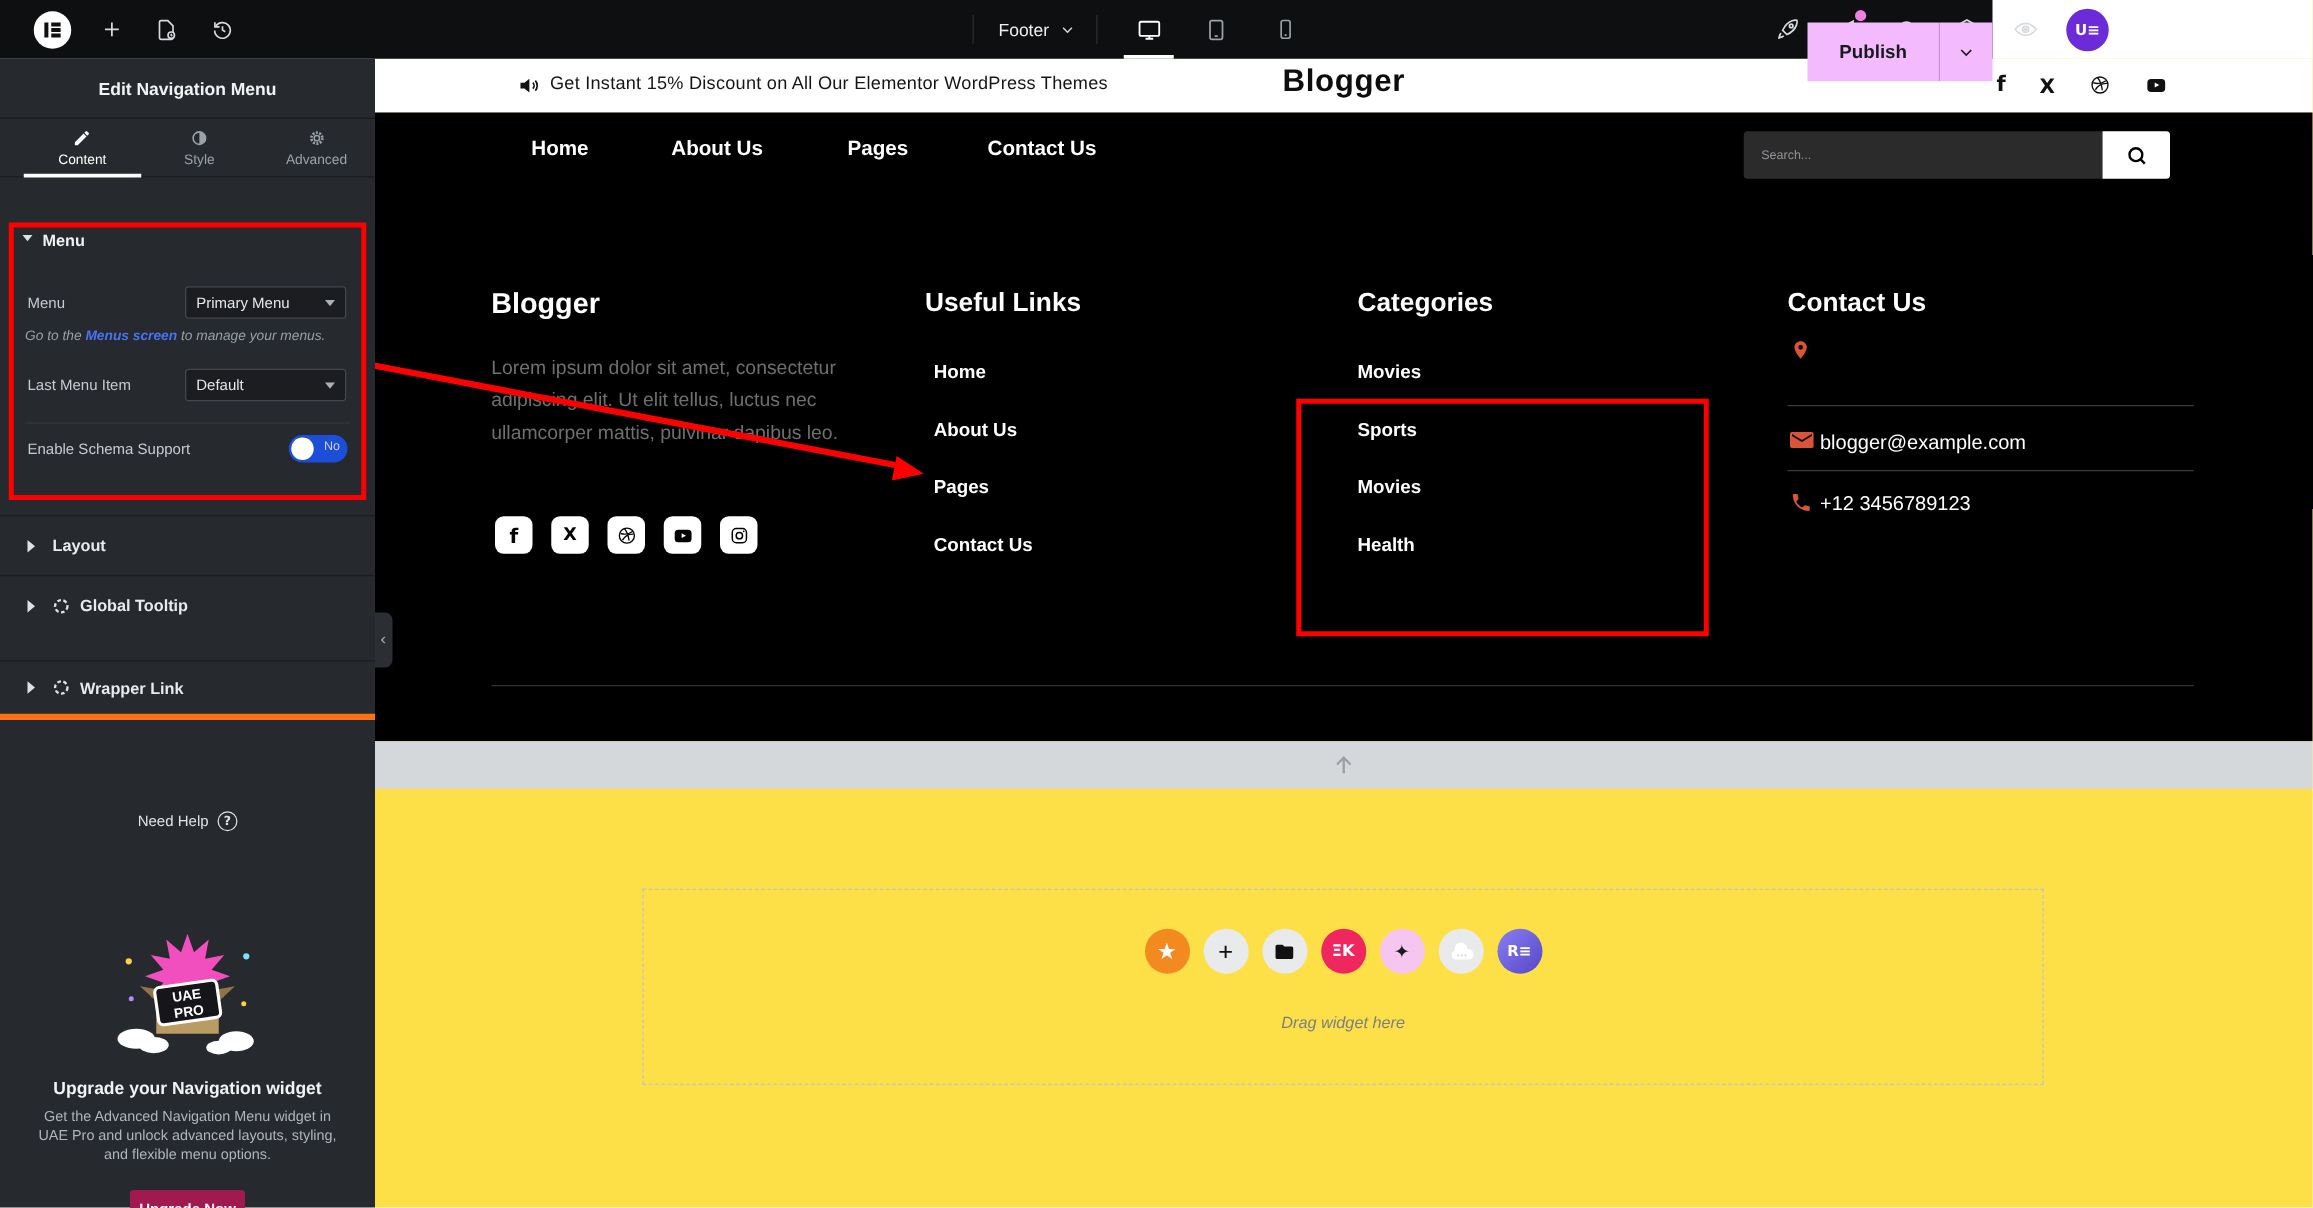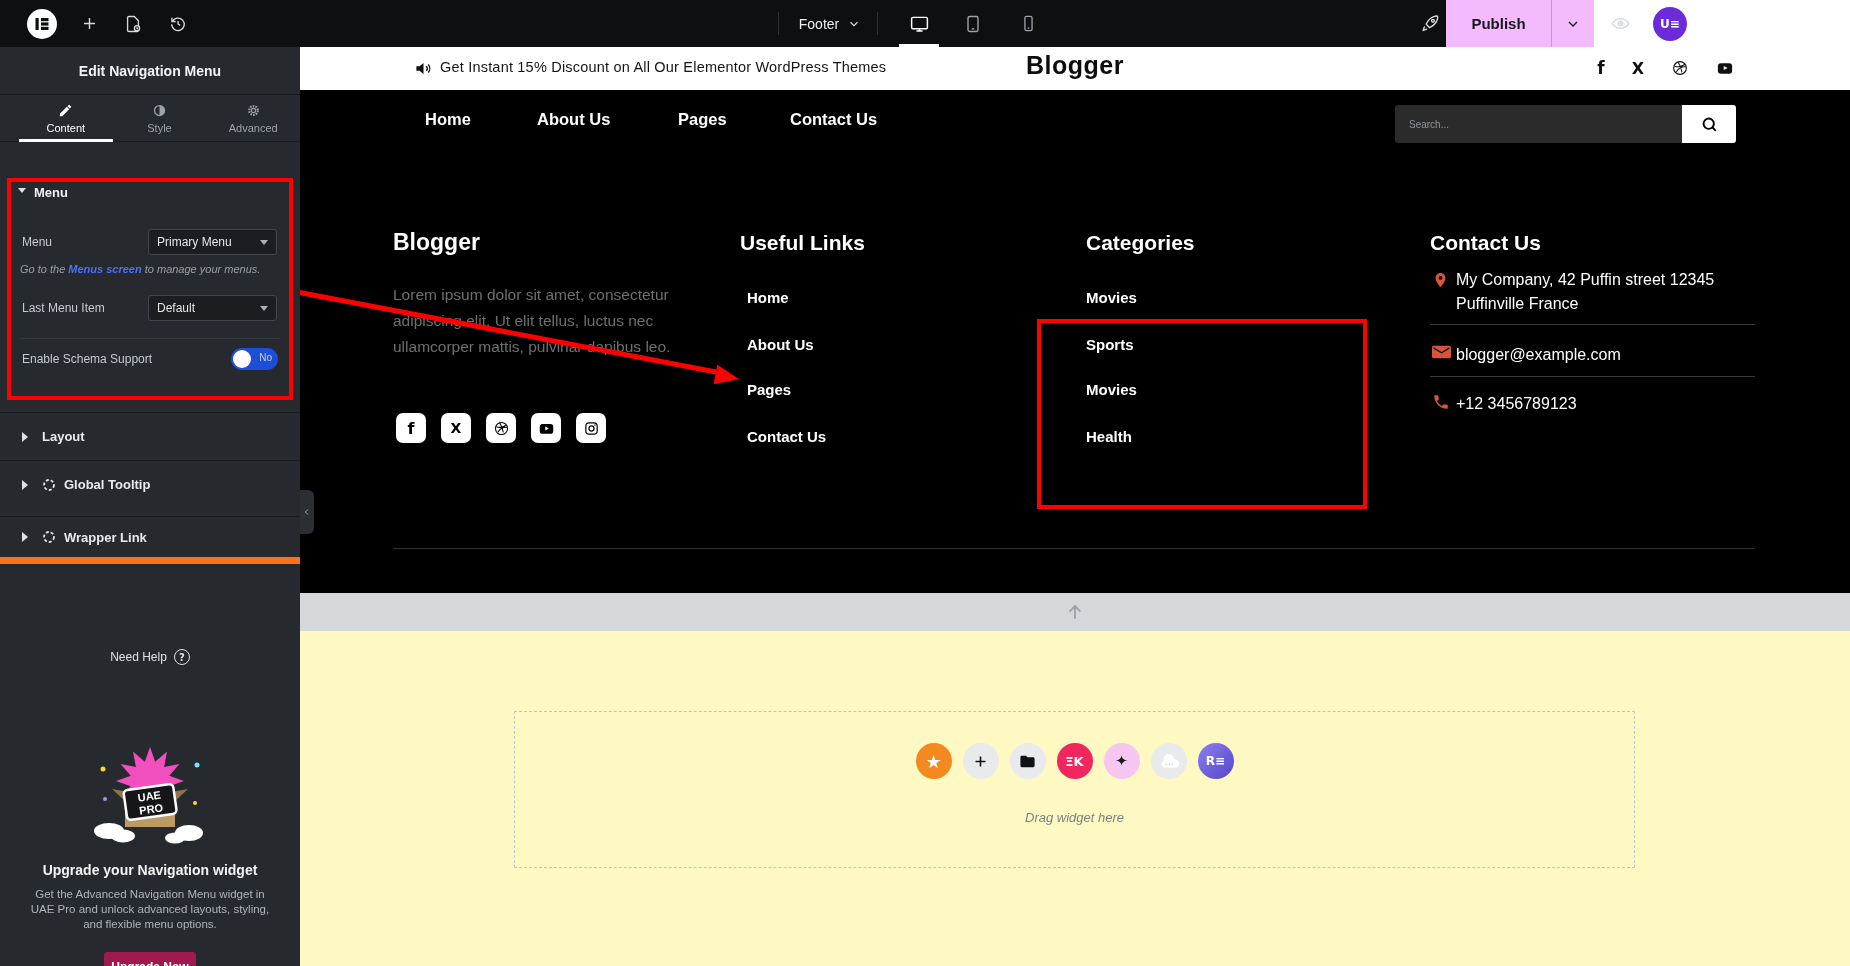--- a/index.html
+++ b/index.html
@@ -7,21 +7,21 @@
               font-family:"Liberation Sans", sans-serif; }
   .abs { position:absolute; }
   svg { display:block; }
 
   
   #topbar { position:absolute; left:0; top:0; width:1594px; height:47px; background:#0e0f11; z-index:40; }
   .tb-icon { position:absolute; top:0; height:47px; display:flex; align-items:center; justify-content:center;
              color:#d7dade; cursor:pointer; }
   .tb-divider { position:absolute; top:12px; width:1px; height:23px; background:#2c2f33; }
   .tb-label { color:#eceef0; font-size:14px; }
-  #publish-btn { position:absolute; right:0; top:0; width:148px; height:47px; background:#f3bafd;
+  #publish-btn { position:absolute; right:0; top:18px; width:148px; height:47px; background:#f3bafd;
                  display:flex; align-items:center; }
   #publish-btn .lbl { flex:1; text-align:center; color:#17191c; font-size:15px; font-weight:bold; }
   #publish-sep { width:1px; height:47px; background:rgba(0,0,0,.18); }
   .avatar { width:34px; height:34px; border-radius:50%; background:#6c2bd9; color:#fff;
             display:flex; align-items:center; justify-content:center; font-size:12px; font-weight:bold;
             font-family:"DejaVu Sans", sans-serif; }
   .notif-dot { position:absolute; width:9px; height:9px; border-radius:50%; background:#ee7fe3; }
   .dev-underline { position:absolute; left:899px; top:44px; width:40px; height:3px; background:#fff; }
 
   
@@ -59,21 +59,21 @@
                  font-size:14px; font-weight:bold; }
   #promo-desc { position:absolute; left:28px; top:840px; width:244px; text-align:center; color:#aeb5bc;
                 font-size:11.5px; line-height:15px; }
   #upgrade-btn { position:absolute; left:104px; top:905px; width:92px; height:30px; background:#a01a4f;
                  border:none; border-radius:3px; color:#fff; font-size:12px; font-weight:bold; cursor:pointer; }
   #collapse-handle { position:absolute; left:300px; top:490px; width:14px; height:44px; background:#2b2e32;
                      border-radius:0 6px 6px 0; display:flex; align-items:center; justify-content:center;
                      color:#aab0b6; z-index:35; cursor:pointer; }
 
   
-  #canvas { position:absolute; left:300px; top:47px; width:1550px; height:919px; background:#fef9c3; }
+  #canvas { position:absolute; left:300px; top:47px; width:1550px; height:919px; background:#fde047; }
   #announce { position:absolute; left:0; top:0; width:1550px; height:43px; background:#fff; }
   #announce-text { position:absolute; left:140px; top:12px; font-size:14.5px; color:#151515; letter-spacing:.2px; }
   #site-logo { position:absolute; left:0; top:4px; width:1550px; text-align:center; color:#0d0d0d;
                font-size:25px; font-weight:bold; letter-spacing:.5px; }
   #hdr-socials { position:absolute; right:116px; top:11px; display:flex; gap:27px; align-items:center; color:#111; }
   #hdr-socials .sico { cursor:pointer; display:flex; align-items:center; }
   .glyph { font-family:"DejaVu Sans", sans-serif; font-weight:bold; }
 
   #black-sec { position:absolute; left:0; top:43px; width:1550px; height:503px; background:#000; }
   .navlink { position:absolute; top:20px; color:#fff; font-size:16.5px; font-weight:bold; cursor:pointer; }
@@ -281,21 +281,21 @@
     <span class="caret-right"></span>
     <span>Layout</span>
   </div>
   <div class="sec-row" style="top:413px;">
     <span class="caret-right"></span>
     <svg class="uae-ico" width="14" height="14" viewBox="0 0 24 24" fill="none" stroke="currentColor">
       <circle cx="12" cy="12" r="8.5" stroke-width="3.2" stroke-dasharray="5 3.4"></circle>
     </svg>
     <span>Global Tooltip</span>
   </div>
-  <div class="sec-row" style="top:469px;border-bottom:7px solid #f97316;">
+  <div class="sec-row" style="top:481px;border-bottom:5px solid #f97316;">
     <span class="caret-right"></span>
     <svg class="uae-ico" width="14" height="14" viewBox="0 0 24 24" fill="none" stroke="currentColor">
       <circle cx="12" cy="12" r="8.5" stroke-width="3.2" stroke-dasharray="5 3.4"></circle>
     </svg>
     <span>Wrapper Link</span>
   </div>
 
   <div id="need-help">
     <span>Need Help</span>
     <span class="qmark glyph">?</span>
@@ -409,21 +409,20 @@
     <div class="fcol-head" style="left:786px;top:141px;font-size:21px;">Categories</div>
     <span class="flink" style="left:786px;top:199px;">Movies</span>
     <span class="flink" style="left:786px;top:246px;">Sports</span>
     <span class="flink" style="left:786px;top:291px;">Movies</span>
     <span class="flink" style="left:786px;top:338px;">Health</span>
 
     <div class="fcol-head" style="left:1130px;top:141px;font-size:21px;">Contact Us</div>
     <svg class="c-ico" style="top:180px;" width="17" height="20" viewBox="0 0 24 24" fill="currentColor">
       <path d="M12 2C8.1 2 5 5.1 5 9c0 5.2 7 13 7 13s7-7.8 7-13c0-3.9-3.1-7-7-7zm0 9.6A2.6 2.6 0 1 1 12 6.4a2.6 2.6 0 0 1 0 5.2z"></path>
     </svg>
-    <div class="c-text" style="top:178px;width:330px;">My Company, 42 Puffin street 12345 Puffinville France</div>
     <div class="c-divider" style="top:234px;"></div>
     <svg class="c-ico" style="top:254px;" width="19" height="16" viewBox="0 0 24 20" fill="currentColor">
       <path d="M22 2H2C.9 2 0 2.9 0 4v12c0 1.1.9 2 2 2h20c1.1 0 2-.9 2-2V4c0-1.1-.9-2-2-2zm0 4-10 6L2 6V4l10 6L22 4z"></path>
     </svg>
     <div class="c-text" style="top:253px;">blogger@example.com</div>
     <div class="c-divider" style="top:286px;"></div>
     <svg class="c-ico" style="top:303px;" width="18" height="18" viewBox="0 0 24 24" fill="currentColor">
       <path d="M6.6 10.8c1.4 2.8 3.8 5.1 6.6 6.6l2.2-2.2c.3-.3.7-.4 1-.2 1.1.4 2.3.6 3.6.6.6 0 1 .4 1 1V20c0 .6-.4 1-1 1C10.8 21 3 13.2 3 3.9 3 3.4 3.4 3 4 3h3.5c.6 0 1 .4 1 1 0 1.2.2 2.4.6 3.6.1.3 0 .7-.2 1z"></path>
     </svg>
     <div class="c-text" style="top:302px;">+12 3456789123</div>

